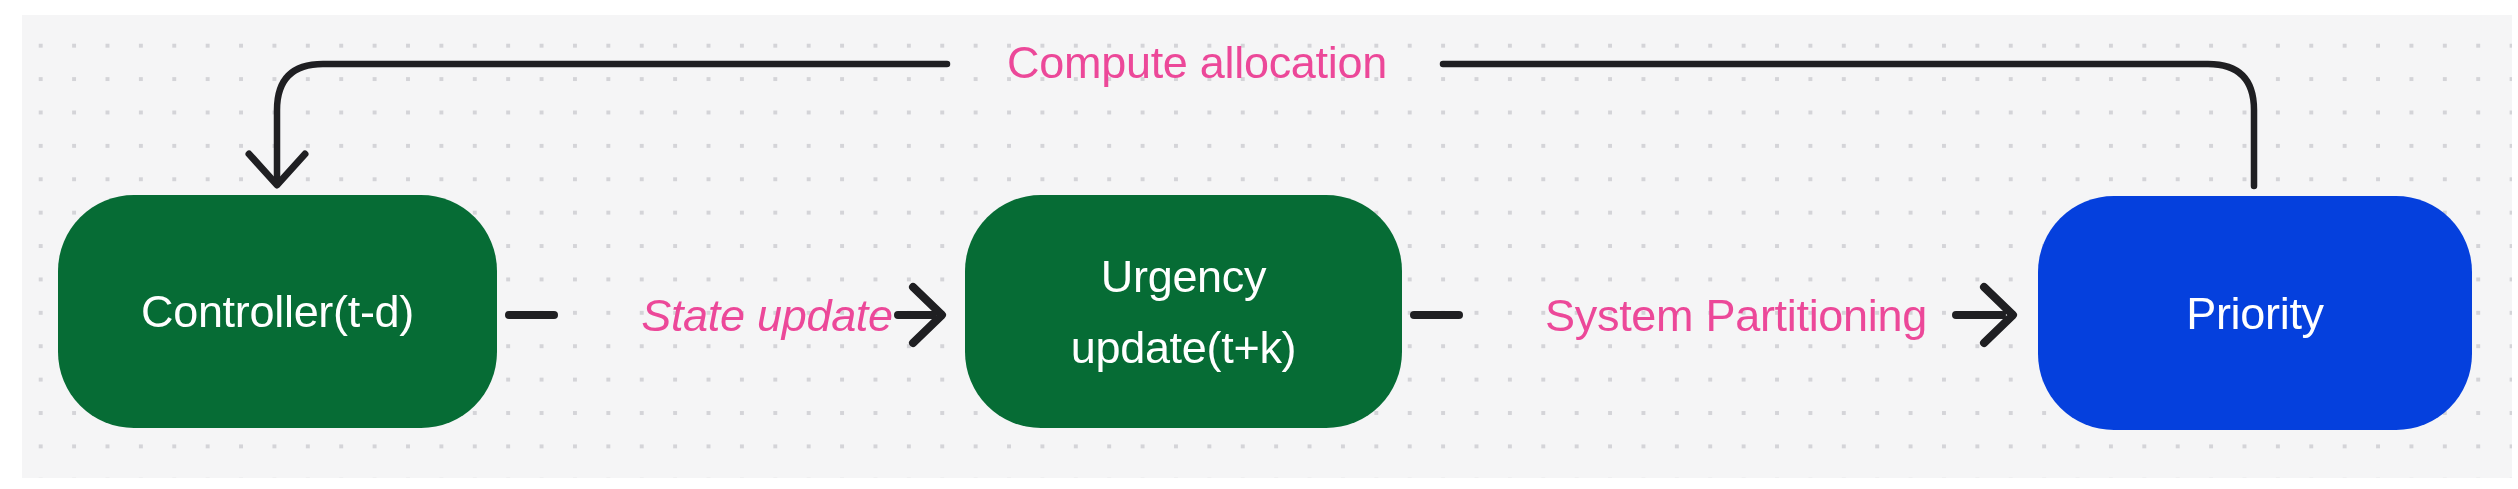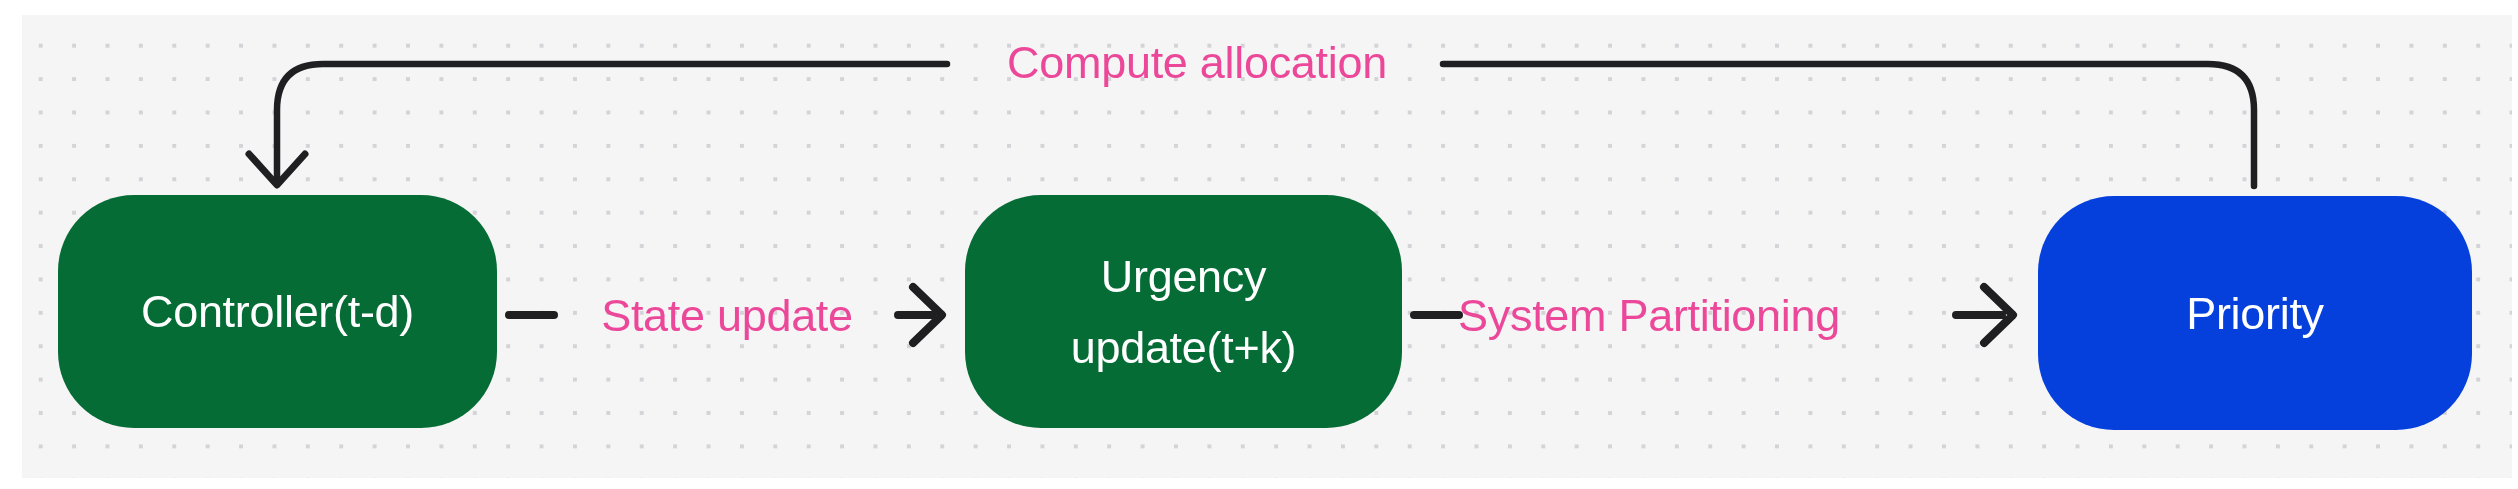--- a/index.html
+++ b/index.html
@@ -57,22 +57,22 @@
   .node span:empty { display: none; }
   .edge-label {
     position: absolute;
     transform: translate(-50%, -50%);
     color: #ec4899;
     font-size: 45px;
     font-weight: 500;
     letter-spacing: -0.3px;
     white-space: nowrap;
   }
-  .label-state     { left: 727px;  top: 316px; }
-  .label-partition { left: 1649px; top: 316px; text-align: center; }
+  .label-state     { left: 767px;  top: 316px; font-style: italic; }
+  .label-partition { left: 1736px; top: 316px; text-align: center; }
   .label-compute   { left: 1197px; top: 63px; }
 </style>
 </head>
 <body>
 
 <div class="stage">
 
   <div class="canvas"></div>
 
   <svg class="edges-svg" viewBox="0 0 2518 489" xmlns="http://www.w3.org/2000/svg">

